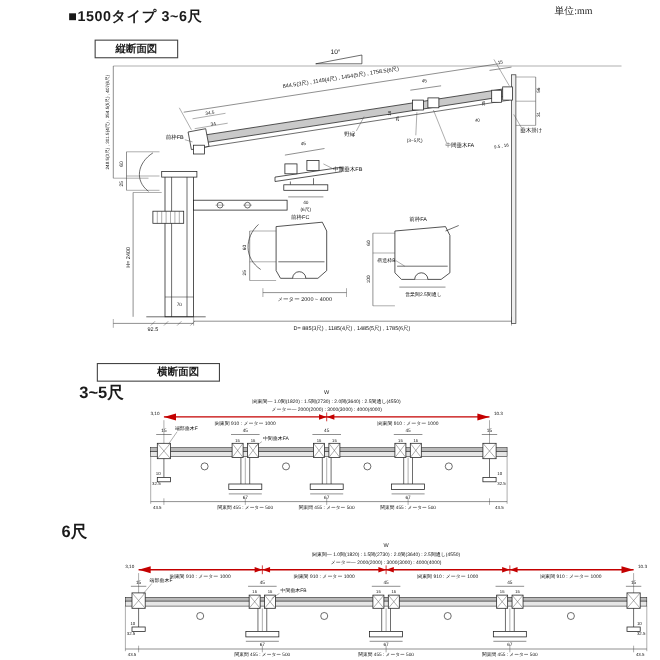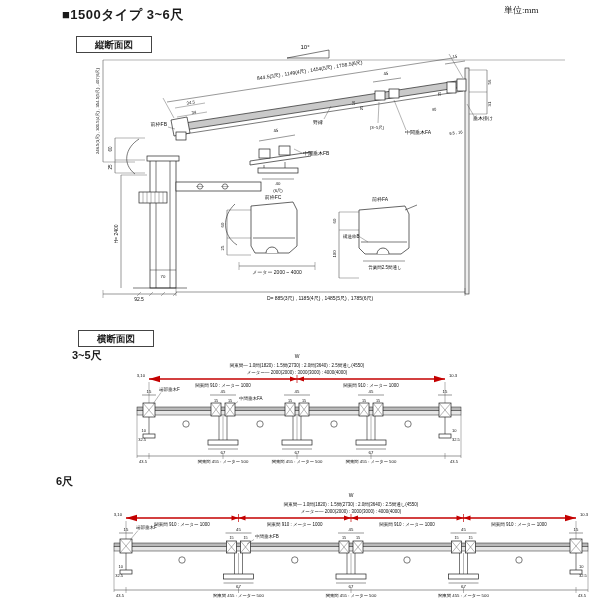--- a/index.html
+++ b/index.html
@@ -2,41 +2,41 @@
 <html><head>
 <meta charset="utf-8">
 <style>
   html,body{margin:0;padding:0;background:#fff;}
   .page{position:relative;width:600px;height:600px;background:#ffffff;overflow:hidden;
         font-family:"Liberation Sans","DejaVu Sans",sans-serif;color:#1a1a1a;border-radius:17px;}
   .title{position:absolute;left:62px;top:6px;font-size:13px;font-weight:bold;letter-spacing:.5px;}
   .unit{position:absolute;left:504px;top:4px;font-size:9px;font-family:Liberation Serif, serif;}
   .secbox{position:absolute;border:1px solid #444;width:74px;height:15px;line-height:15px;
           text-align:center;font-size:9.5px;font-weight:bold;background:#fff;}
-  .sublabel{position:absolute;font-size:11px;font-weight:bold;}
+  .sublabel{position:absolute;font-size:15px;font-weight:bold;}
   svg{position:absolute;overflow:visible;}
   svg text{font-family:"Liberation Sans","DejaVu Sans",sans-serif;fill:#111;}
   .f38{font-size:3.8px}.f4{font-size:4px}.f42{font-size:4.2px}.f43{font-size:4.3px}
   .f45{font-size:4.5px}.f5{font-size:5px}.f6{font-size:6px}
   .ln{stroke:#222;stroke-width:.6;fill:none}
   .thin{stroke:#444;stroke-width:.4;fill:none}
   .dim{stroke:#333;stroke-width:.5;fill:none}
   .part{fill:#ffffff;stroke:#222;stroke-width:.7}
   .slabA{fill:#b9b9b9;stroke:#222;stroke-width:.5}
   .slabB{fill:#e6e6e6;stroke:#222;stroke-width:.5}
 </style>
 </head>
 <body>
 
 <div class="page">
 
   <div class="title">■1500タイプ 3~6尺</div>
   <div class="unit">単位:mm</div>
 
-  <div class="secbox" style="left:76px;top:36px;text-align:center;">縦断面図</div>
+  <div class="secbox" style="left:86px;top:36px;text-align:center;">縦断面図</div>
 
   <svg style="left:75px;top:42px;" width="500" height="268" viewBox="0 0 500 268">
 
     <g>
       <path class="ln" d="M212,16 L254,16 L254,8 Z"></path>
       <text class="f6" x="230" y="7" text-anchor="middle">10°</text>
     </g>
 
     <line class="thin" x1="28" y1="18" x2="490" y2="18"></line>
 
@@ -201,21 +201,21 @@
     </g>
 
     <g>
       <line class="dim" x1="101" y1="250" x2="390" y2="250"></line>
       <line class="thin" x1="101" y1="246" x2="101" y2="254"></line>
       <line class="thin" x1="390" y1="246" x2="390" y2="254"></line>
       <text class="f5" x="245" y="258" text-anchor="middle">D= 885(3尺) , 1185(4尺) , 1485(5尺) , 1785(6尺)</text>
     </g>
   </svg>
 
-  <div class="secbox" style="left:78px;top:330px;">横断面図</div>
+  <div class="secbox" style="left:88px;top:330px;padding-left:36px;">横断面図</div>
   <div class="sublabel" style="left:72px;top:348px;">3~5尺</div>
 
   <svg style="left:133px;top:350px;" width="332" height="116" viewBox="0 0 332 116">
     <g>
       <text class="f5" x="164" y="8" text-anchor="middle">W</text>
       <text class="f45" x="164" y="16.5" text-anchor="middle">関東間— 1.0間(1820) : 1.5間(2730) : 2.0間(3640) : 2.5間通し(4550)</text>
       <text class="f45" x="164" y="23.5" text-anchor="middle">メーター— 2000(2000) : 3000(3000) : 4000(4000)</text>
     </g>
     <g>
       <line x1="16" y1="29" x2="312" y2="29" stroke-width="1.3" stroke="#c40000"></line>

